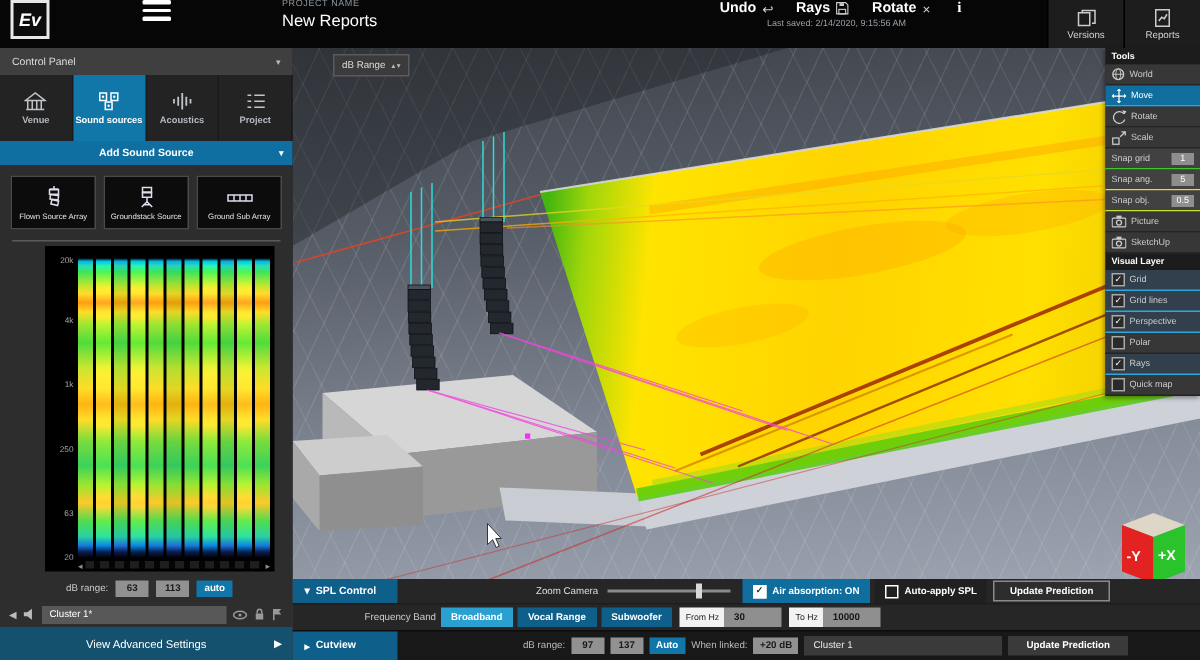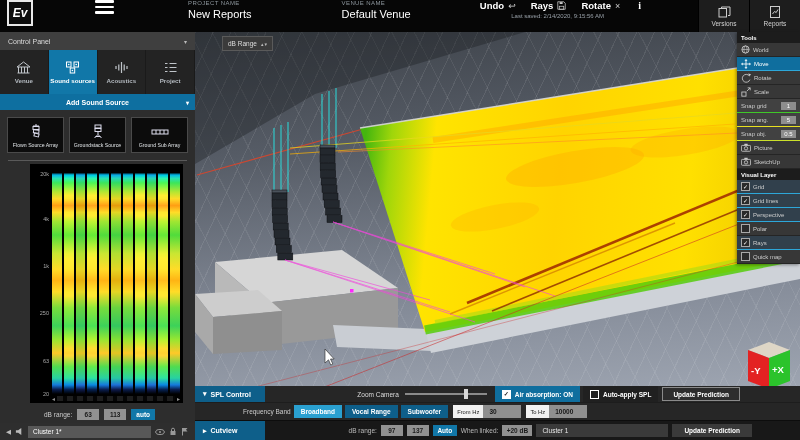--- a/index.html
+++ b/index.html
@@ -157,24 +157,20 @@
       </div>
     <div class="hamburger">
         <div></div>
         <div></div>
         <div></div>
       </div>
     <div class="fgroup">
       <span class="flab">PROJECT NAME</span>
       <span class="fval">New Reports</span>
     </div>
-    <div class="fgroup venue">
-      <span class="flab">VENUE NAME</span>
-      <span class="fval">Default Venue</span>
-    </div>
     <div class="top-actions">
       <div class="action-row">
         <span class="action">
           <span>Undo</span>
             <span class="aicon">↩</span>
         </span>
         <span class="action">
           <span>Rays</span>
           <svg width="9" height="9" viewBox="0 0 12 12">
               <path d="M1 1h8l2 2v8H1z" fill="none" stroke="#ccc"></path>
@@ -339,20 +335,24 @@
       <svg class="mini-ic" width="8" height="9" viewBox="0 0 8 9">
           <rect x="1.5" y="4" width="5" height="4" fill="#999"></rect>
           <path d="M2.5 4V2.7a1.5 1.5 0 0 1 3 0V4" fill="none" stroke="#999"></path>
         </svg>
       <svg class="mini-ic" width="8" height="9" viewBox="0 0 8 9">
           <path d="M1.5 1v7.5" stroke="#999"></path>
           <path d="M1.5 1h5L5 2.8l1.5 1.8h-5z" fill="#999"></path>
         </svg>
     </div>
 
+    <div class="advanced-bar">
+      <span>View Advanced Settings</span>
+      <span class="caret">▶</span>
+    </div>
   </aside>
 
   <div class="viewport">
     <svg class="scene" viewBox="0 0 605 408" preserveAspectRatio="none">
       <defs>
         <linearGradient id="hm" gradientUnits="userSpaceOnUse" x1="170" y1="110" x2="605" y2="150">
           <stop offset="0" stop-color="#45b60f"></stop>
             <stop offset="0.06" stop-color="#9fd60a"></stop>
           <stop offset="0.16" stop-color="#ffe400"></stop>
             <stop offset="0.45" stop-color="#ffd400"></stop>

